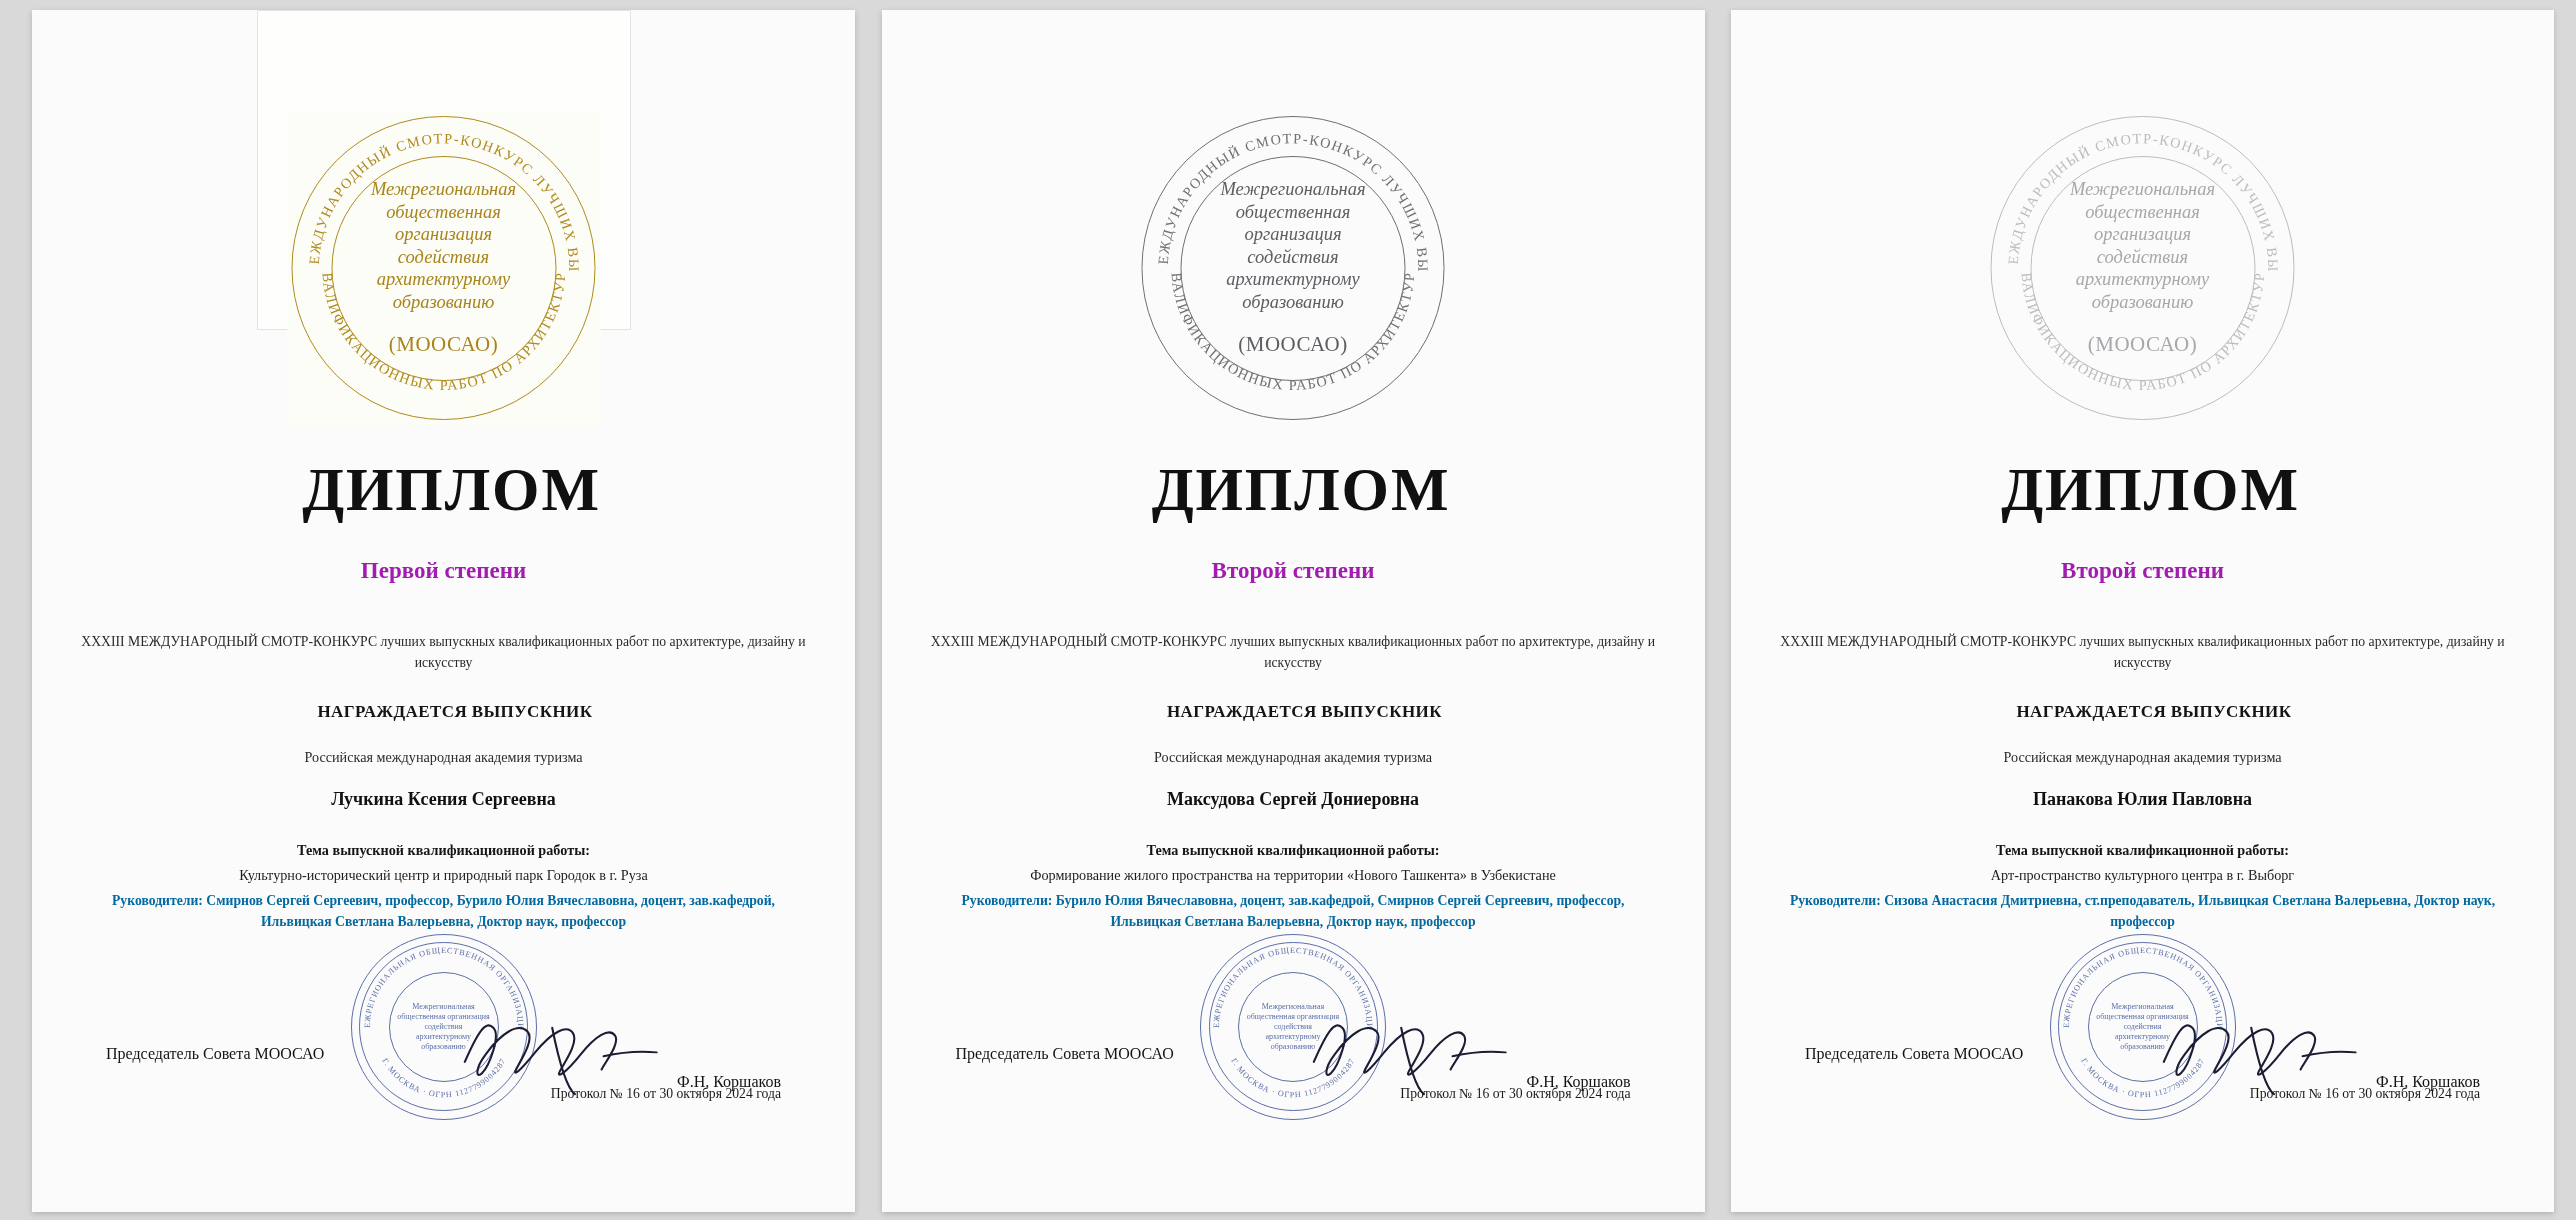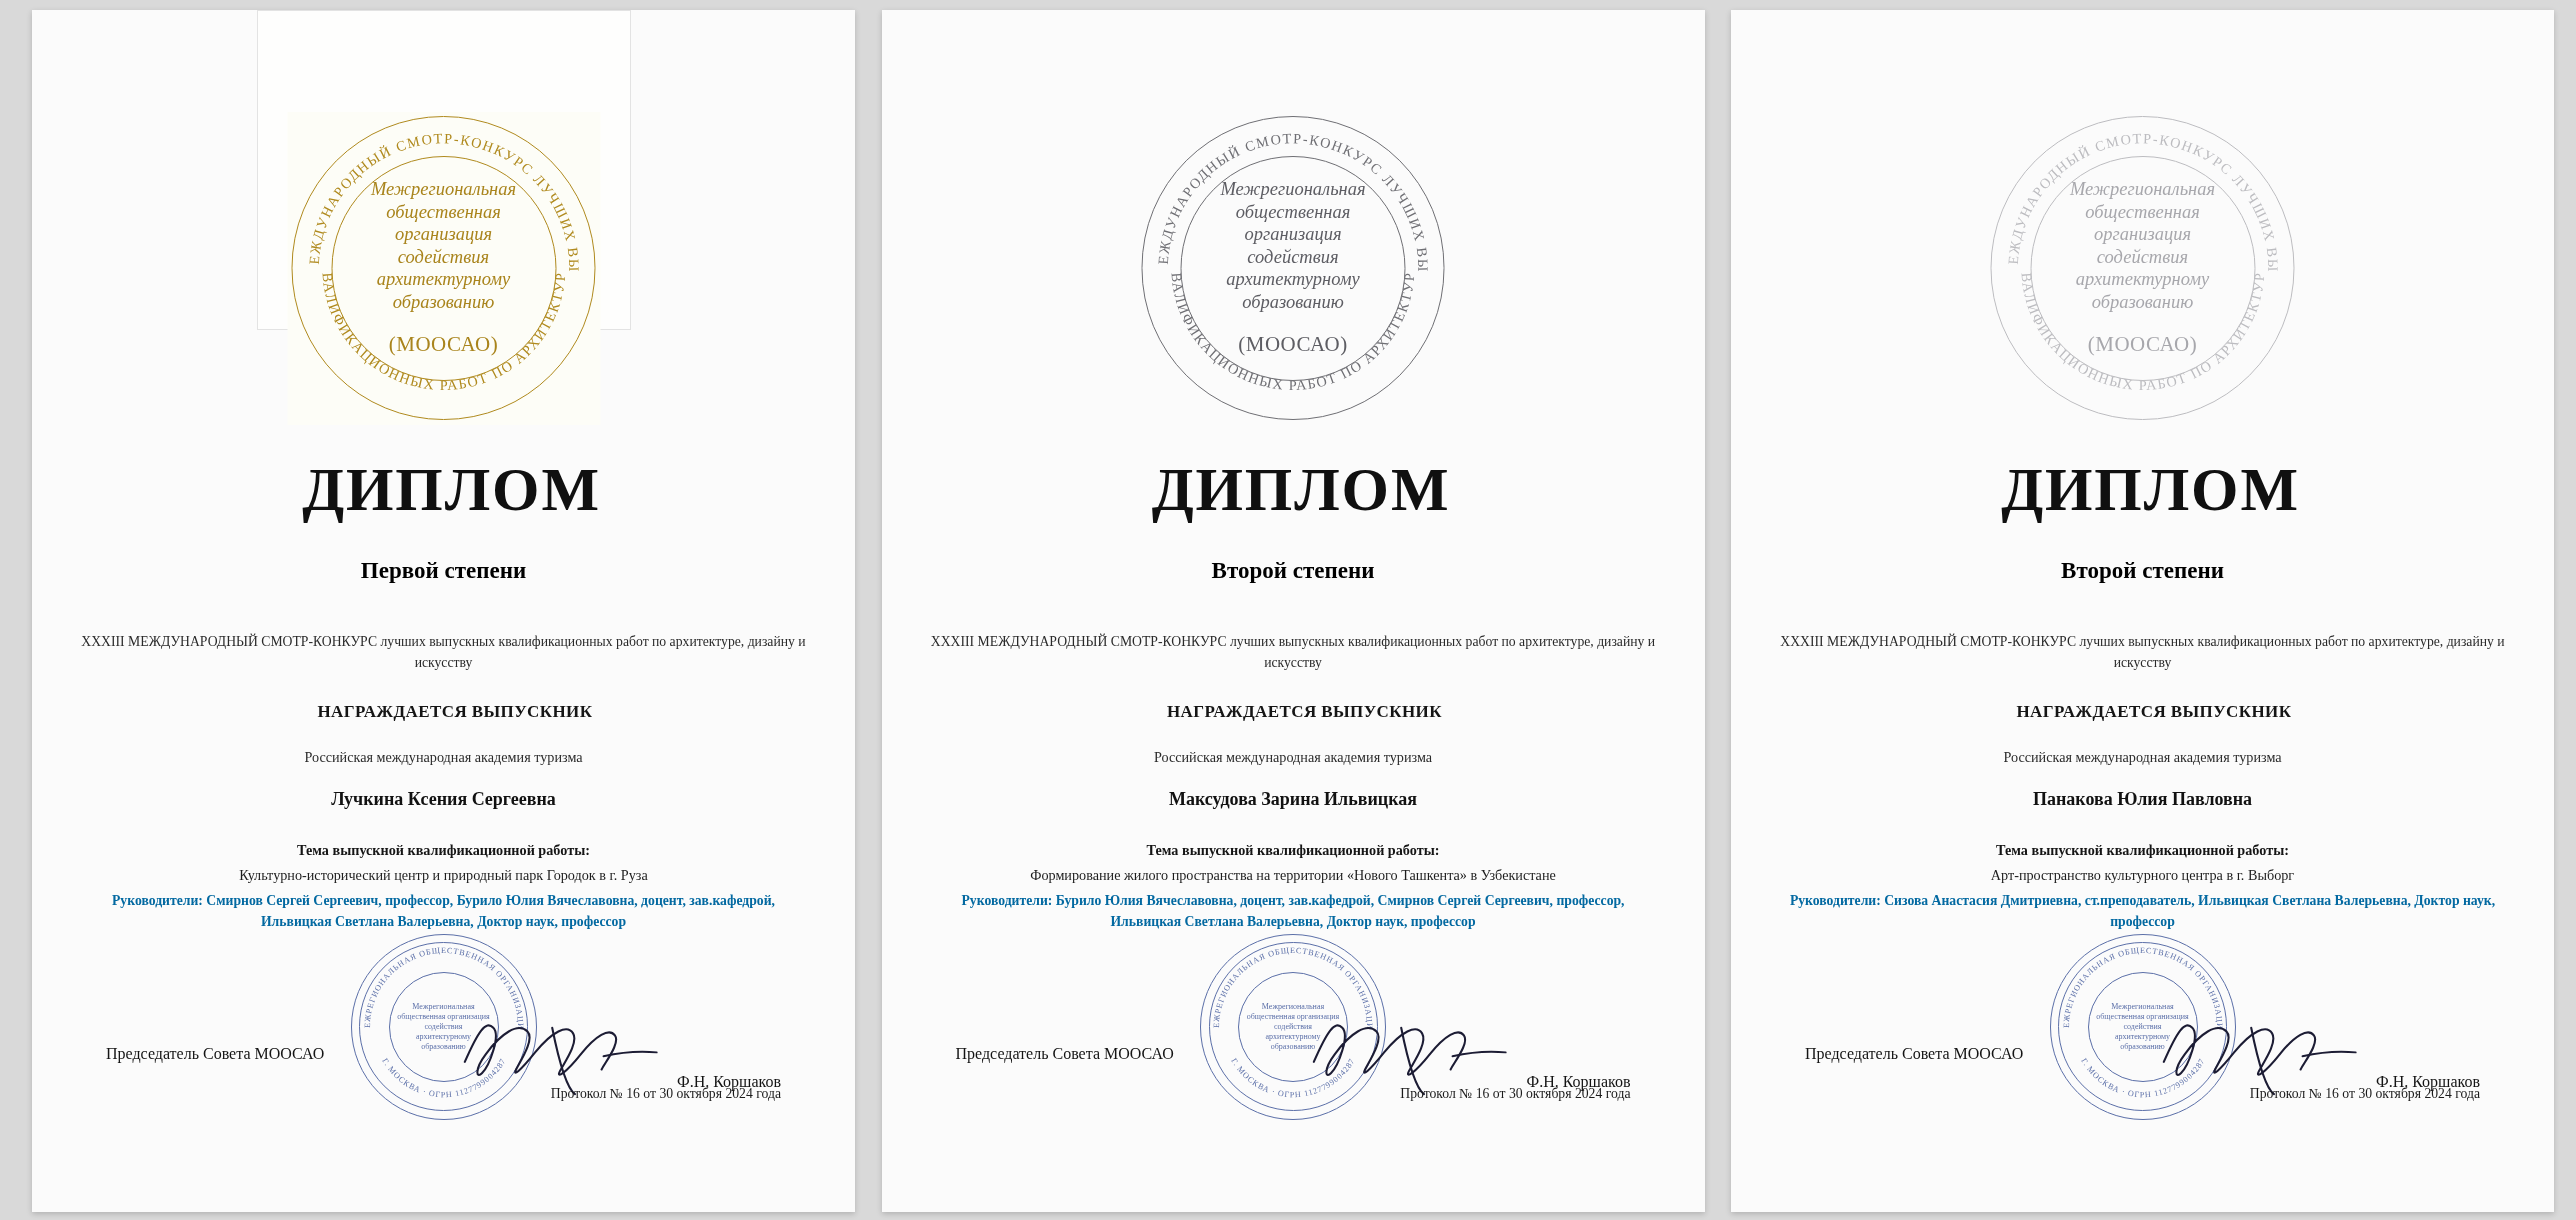--- a/index.html
+++ b/index.html
@@ -133,21 +133,21 @@
     font-family: "Liberation Serif", serif;
     padding-left: 16px;
   }
   .degree {
     position: absolute;
     top: 548px;
     left: 0; right: 0;
     text-align: center;
     font-size: 23px;
     font-weight: bold;
-    color: #000000;
+    color: #a21caf;
   }
   .contest {
     position: absolute;
     top: 621px;
     left: 45px; right: 45px;
     text-align: center;
     font-size: 13.7px;
     line-height: 1.55;
     color: #2a2a2a;
   }
@@ -388,21 +388,21 @@
     </div>
 
     <div class="title">ДИПЛОМ</div>
     <div class="degree">Второй степени</div>
     <div class="contest">
       <span class="caps">XXXIII МЕЖДУНАРОДНЫЙ СМОТР-КОНКУРС</span>
       <span>лучших выпускных квалификационных работ по архитектуре, дизайну и искусству</span>
     </div>
     <div class="awarded">НАГРАЖДАЕТСЯ ВЫПУСКНИК</div>
     <div class="institution">Российская международная академия туризма</div>
-    <div class="person">Максудова Зарина Ильвицкая</div>
+    <div class="person">Максудова Сергей Дониеровна</div>
     <div class="work-label">Тема выпускной квалификационной работы:</div>
     <div class="work-title">Формирование жилого пространства на территории «Нового Ташкента» в Узбекистане</div>
     <div class="supervisors two-line">Руководители: Бурило Юлия Вячеславовна, доцент, зав.кафедрой, Смирнов Сергей Сергеевич, профессор, Ильвицкая Светлана Валерьевна, Доктор наук, профессор</div>
 
     <div class="stamp">
       <div class="ring1"></div>
       <div class="ring2"></div>
       <div class="ring3"></div>
       <svg class="stamp-circ" viewBox="0 0 196 196">
         <defs>

